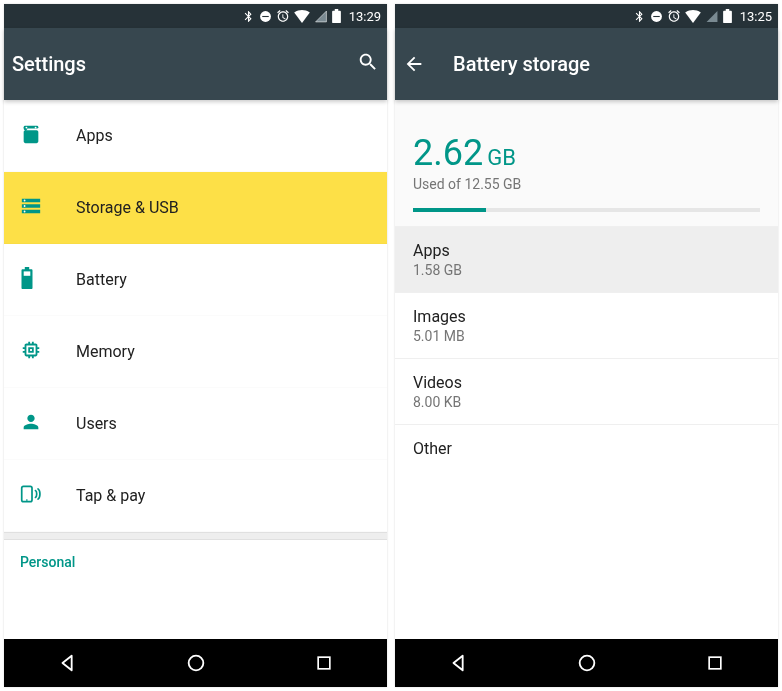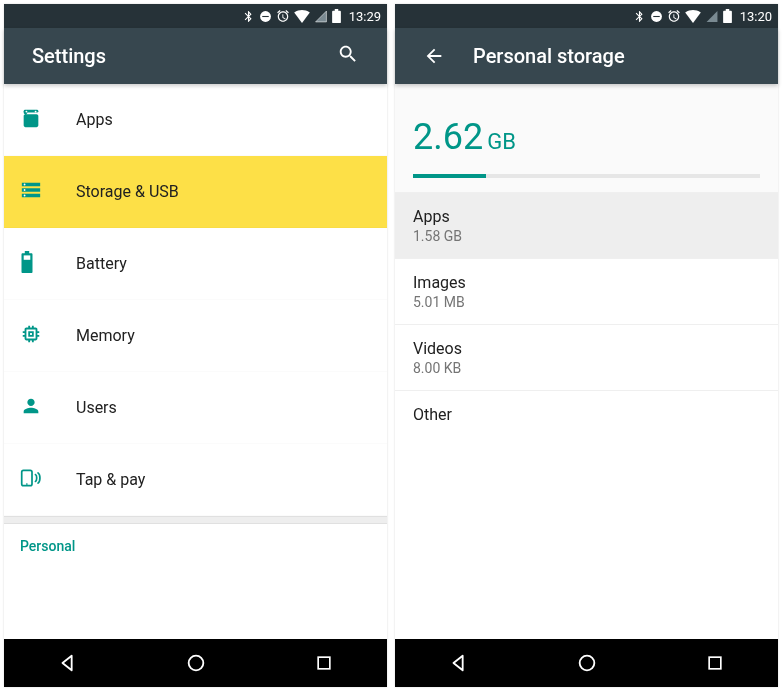--- a/index.html
+++ b/index.html
@@ -27,26 +27,26 @@
     color: #fff;
     display: flex;
     justify-content: flex-end;
     align-items: center;
     padding: 0 6px;
     font-size: 13px;
     gap: 4px;
   }
   .status-bar .ico { display:inline-flex; align-items:center; }
   .app-bar {
-    height: 56px;
+    height: 72px;
     background: #37474F;
     color: #fff;
     display: flex;
     align-items: center;
-    padding: 0 28px;
+    padding: 0 8px;
     font-size: 20px;
     font-weight: 500;
     box-shadow: 0 2px 4px rgba(0,0,0,0.2);
     position: relative;
     z-index: 2;
   }
   .app-bar .back { margin-right: 28px; display:flex; align-items:center; }
   .app-bar .spacer { flex: 1; }
   .content {
     flex: 1;
@@ -269,37 +269,38 @@
     <span class="ico">
         <svg width="14" height="13" viewBox="0 0 24 24">
           <path d="M2 22h20V2L2 22z" fill="#7a8a92"></path>
         </svg>
       </span>
     <span class="ico">
         <svg width="9" height="14" viewBox="0 0 10 16" fill="#fff">
           <path d="M3 0h4v2h2c.6 0 1 .4 1 1v12c0 .6-.4 1-1 1H1c-.6 0-1-.4-1-1V3c0-.6.4-1 1-1h2V0z"></path>
         </svg>
       </span>
-    <span style="margin-left:4px;">13:20</span>
+    <span style="margin-left:4px;">13:25</span>
   </div>
 
   <div class="app-bar">
     <span class="back">
       <svg width="22" height="22" viewBox="0 0 24 24" fill="#fff">
           <path d="M20 11H7.83l5.59-5.59L12 4l-8 8 8 8 1.41-1.41L7.83 13H20v-2z"></path>
         </svg>
     </span>
-    <span>Personal storage</span>
+    <span>Battery storage</span>
   </div>
 
   <div class="content">
     <div class="storage-summary">
       <div class="storage-used-line">
         <span class="storage-used-num">2.62</span><span class="storage-used-unit">GB</span>
       </div>
+      <div class="storage-sub">Used of 12.55 GB</div>
       <div class="progress-track">
         <div class="progress-fill" style="width:21%;height:4px;background:#009688"></div>
       </div>
     </div>
 
     <div class="storage-row selected">
       <div class="row-title">Apps</div>
       <div class="row-sub">1.58 GB</div>
     </div>
     <div class="storage-row">

